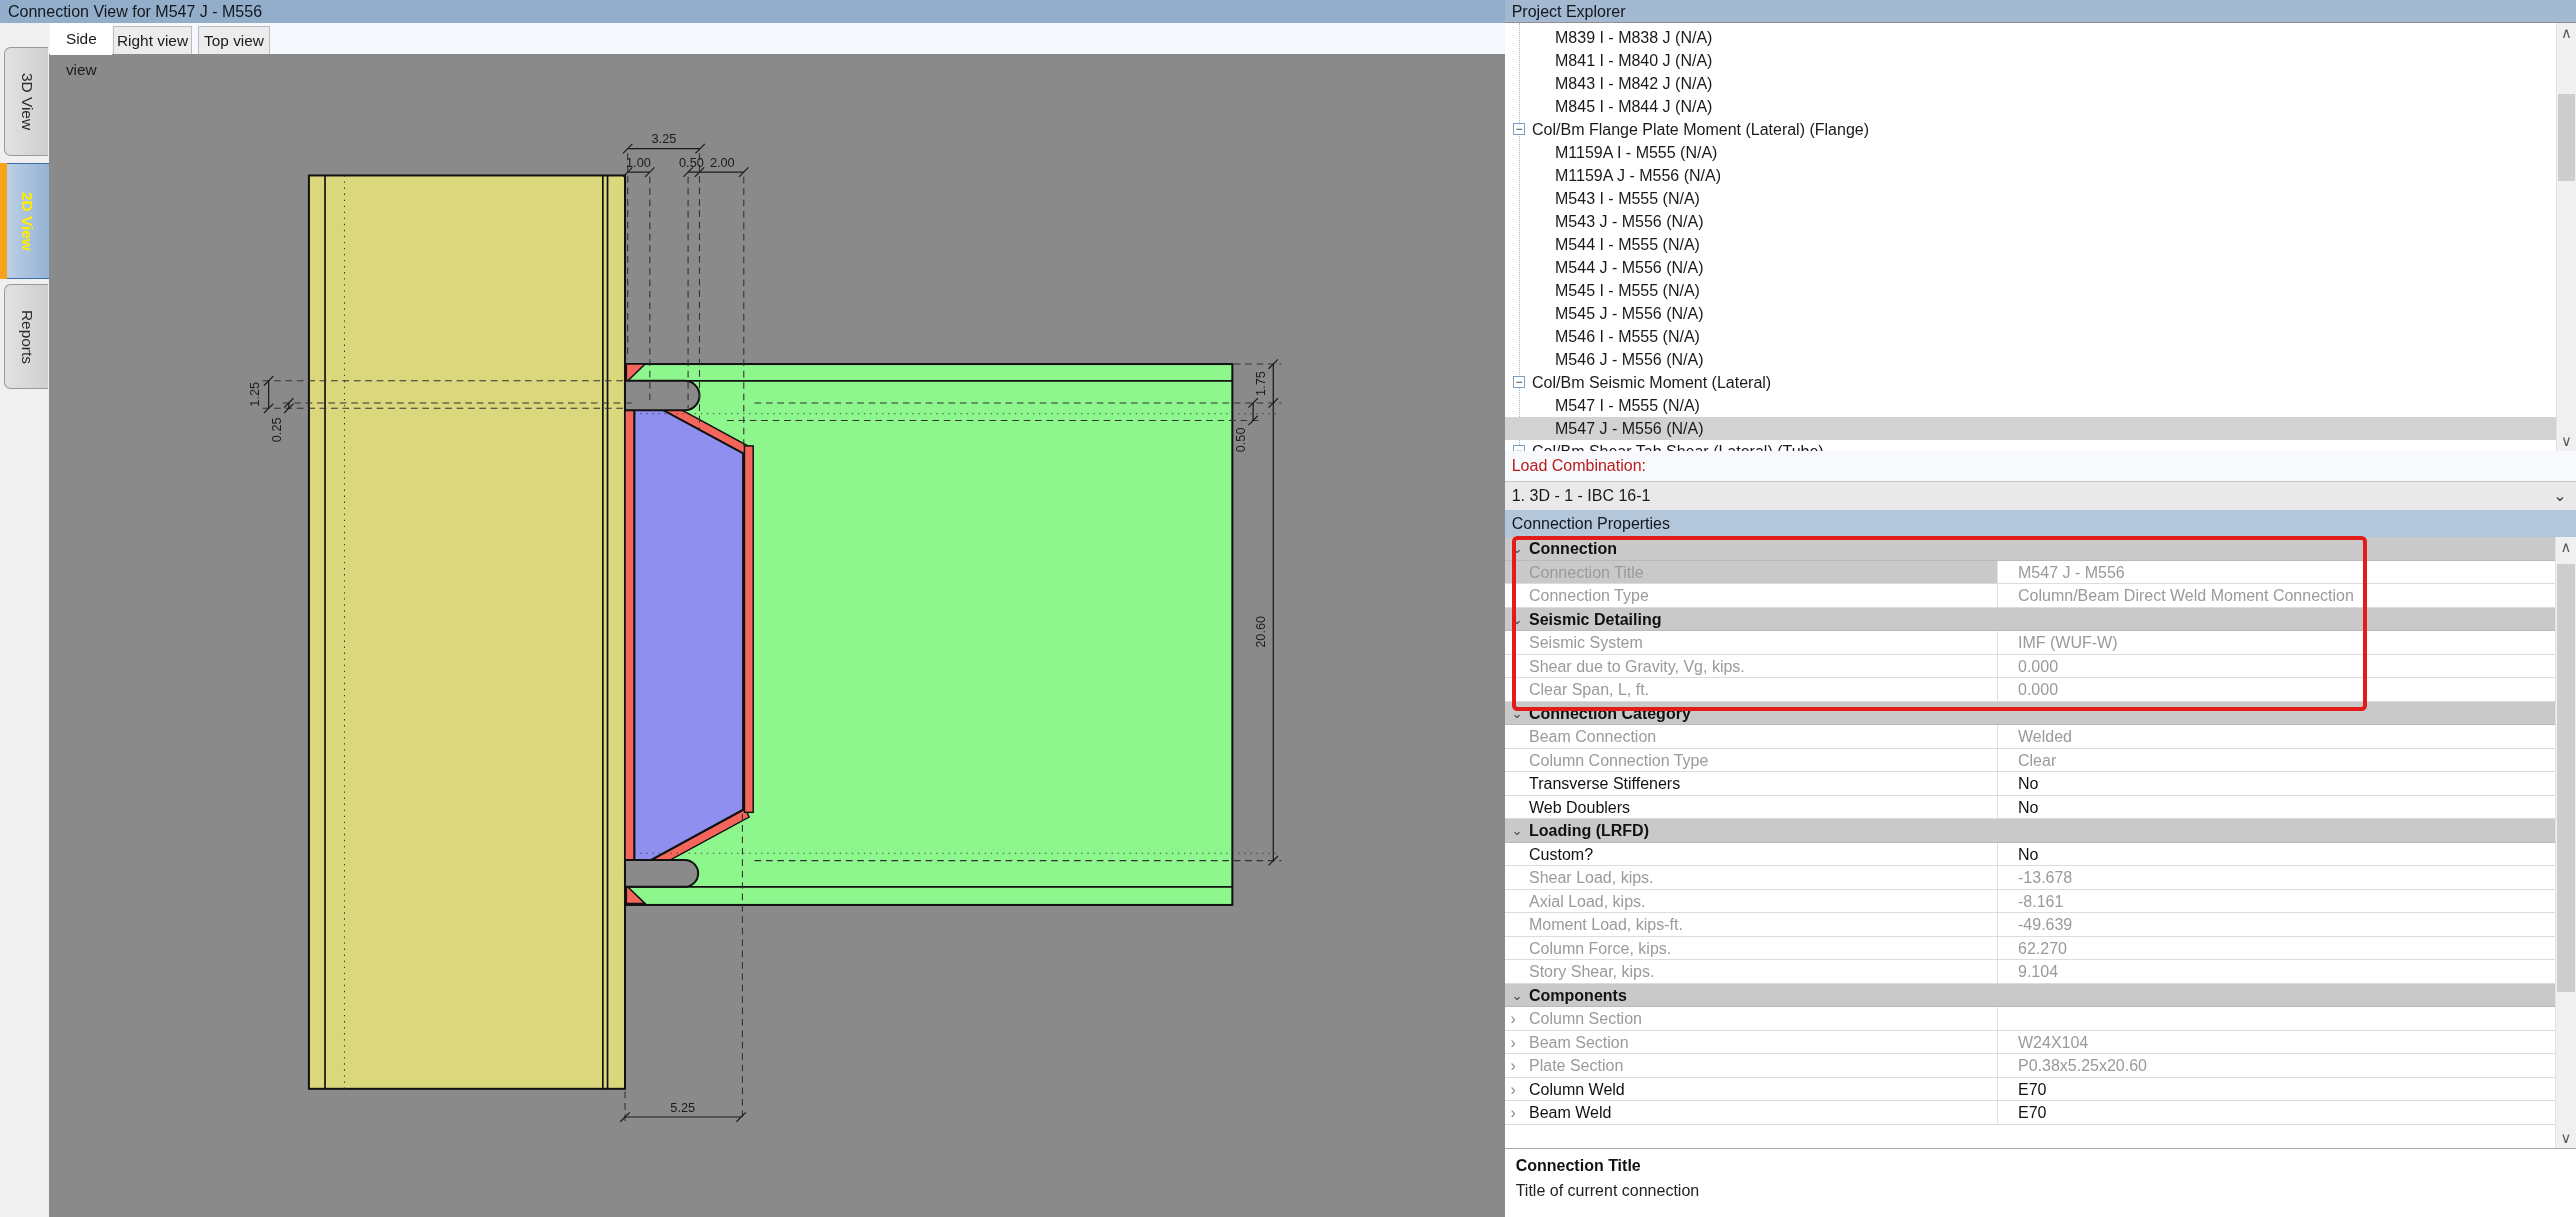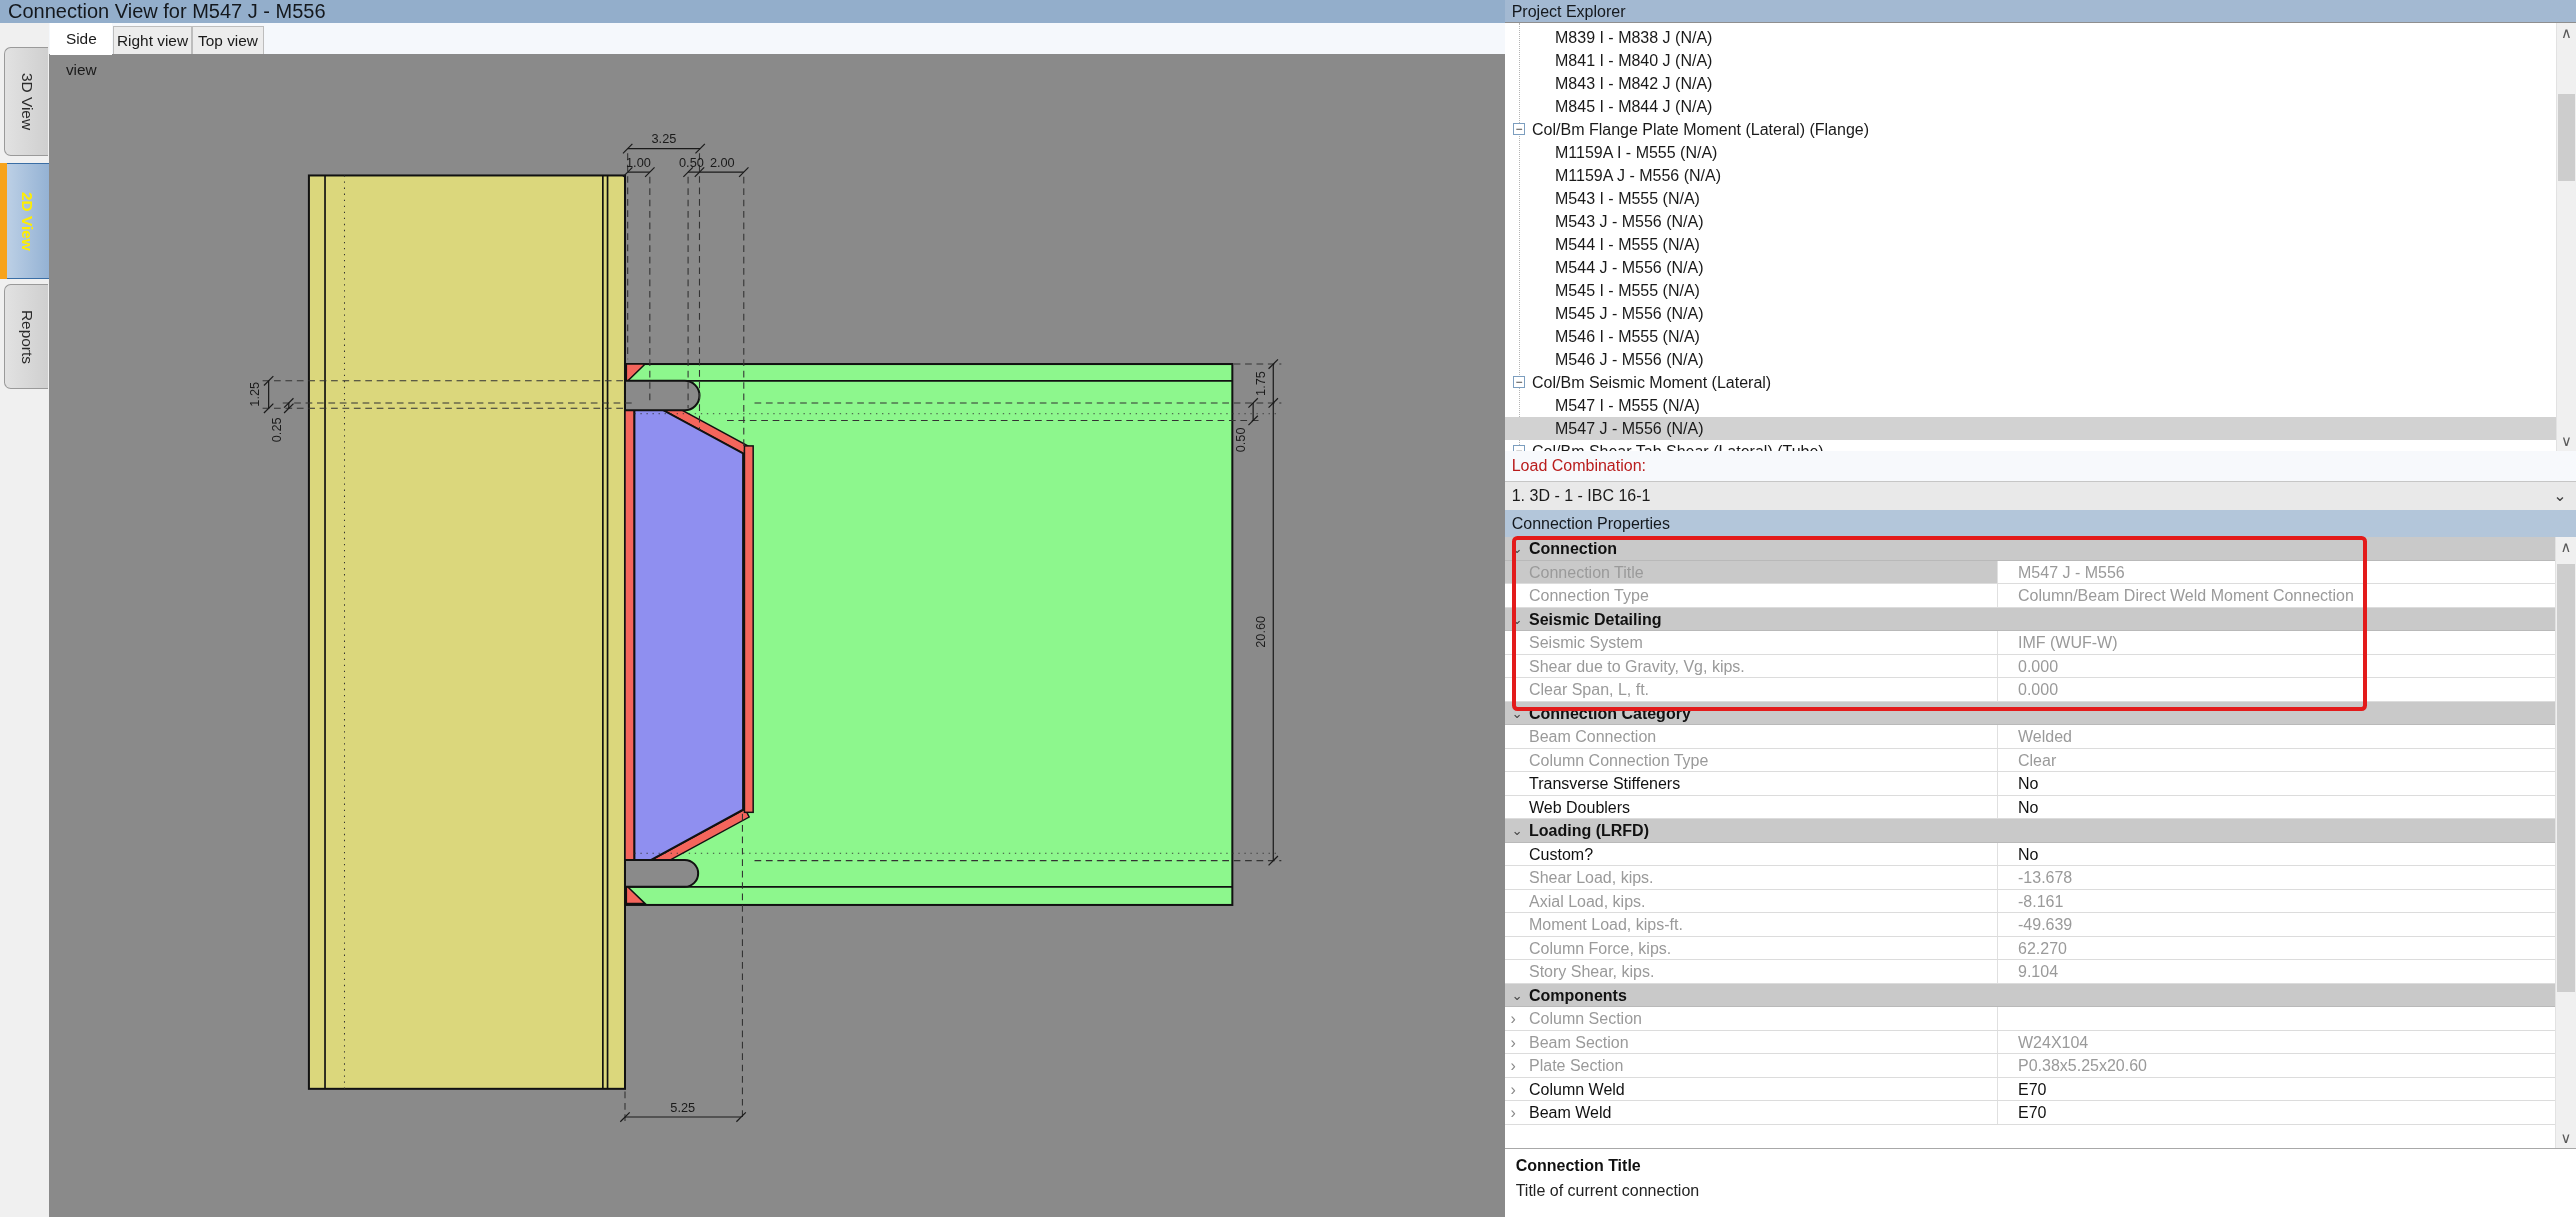--- a/index.html
+++ b/index.html
@@ -1,21 +1,21 @@
 <!DOCTYPE html>
 <html style="font-size:10.7px"><head>
 <meta charset="utf-8">
 <style>
   html,body{margin:0;padding:0;background:#d4d0c8;}
   body{width:2576px;height:1218px;position:relative;font-family:"Liberation Sans",sans-serif;-webkit-font-smoothing:antialiased;}
   .abs{position:absolute;}
 
   
   #left-pane{left:0;top:0;width:1505px;height:1218px;background:#f0f0f0;border-right:1.3px solid #8f8f8f;box-sizing:border-box;}
-  #titlebar{left:0;top:0;width:1505px;height:23px;background:#93aecb;color:#14181d;font-size:20px;line-height:23px;padding-left:8px;box-sizing:border-box;white-space:nowrap;}
+  #titlebar{left:0;top:0;width:1505px;height:23px;background:#93aecb;color:#14181d;font-size:16px;line-height:23px;padding-left:8px;box-sizing:border-box;white-space:nowrap;}
   #tabstrip{left:49px;top:23px;width:1456px;height:32px;background:#f5f8fc;}
   .vtab{position:absolute;top:0;height:32px;box-sizing:border-box;font-size:15.4px;text-align:center;color:#1a1a1a;}
   .vtab.inactive{background:#ececec;border:0.7px solid #bdbdbd;border-bottom:none;top:3.4px;height:28px;line-height:27px;}
   .vtab.active{background:#ffffff;line-height:31px;z-index:2;}
 
   
   #side-tabbar{left:0;top:23px;width:49px;height:1195px;background:#f0f0f0;}
   .stab{position:absolute;left:4px;width:44px;writing-mode:vertical-rl;text-align:center;font-size:15.4px;color:#2b2b2b;background:linear-gradient(to right,#e2e2e2,#cfcfcf);border:0.7px solid #9a9a9a;border-right:none;border-radius:6.7px 0 0 6.7px;box-sizing:border-box;}
   .stab.active{left:0;width:49px;background:linear-gradient(to right,#c2d4e8,#94b2d4);border:1.3px solid #3a6ea5;border-right:none;border-radius:5.4px 0 0 5.4px;color:#ffee00;font-weight:bold;}
   #stab-orange{position:absolute;left:0;width:6.7px;background:#f7a31b;z-index:3;}
@@ -72,21 +72,21 @@
 </style>
 </head>
 <body>
 
 <div class="abs" id="left-pane">
   <div class="abs" id="titlebar">Connection View for M547 J - M556</div>
 
   <div class="abs" id="tabstrip">
     <div class="vtab active" style="left:1.3px;width:62px;">Side view</div>
     <div class="vtab inactive" style="left:64px;width:79px;">Right view</div>
-    <div class="vtab inactive" style="left:143px;width:72px;">Top view</div>
+    <div class="vtab inactive" style="left:149px;width:72px;">Top view</div>
   </div>
 
   <div class="abs" id="side-tabbar">
     <div class="stab" style="top:24px;height:109px;line-height:42px;">3D View</div>
     <div id="stab-orange" style="top:140px;height:116px;"></div>
     <div class="stab active" style="top:140px;height:116px;line-height:44px;">2D View</div>
     <div class="stab" style="top:261px;height:105px;line-height:42px;">Reports</div>
   </div>
 
   <div class="abs" id="canvas">

